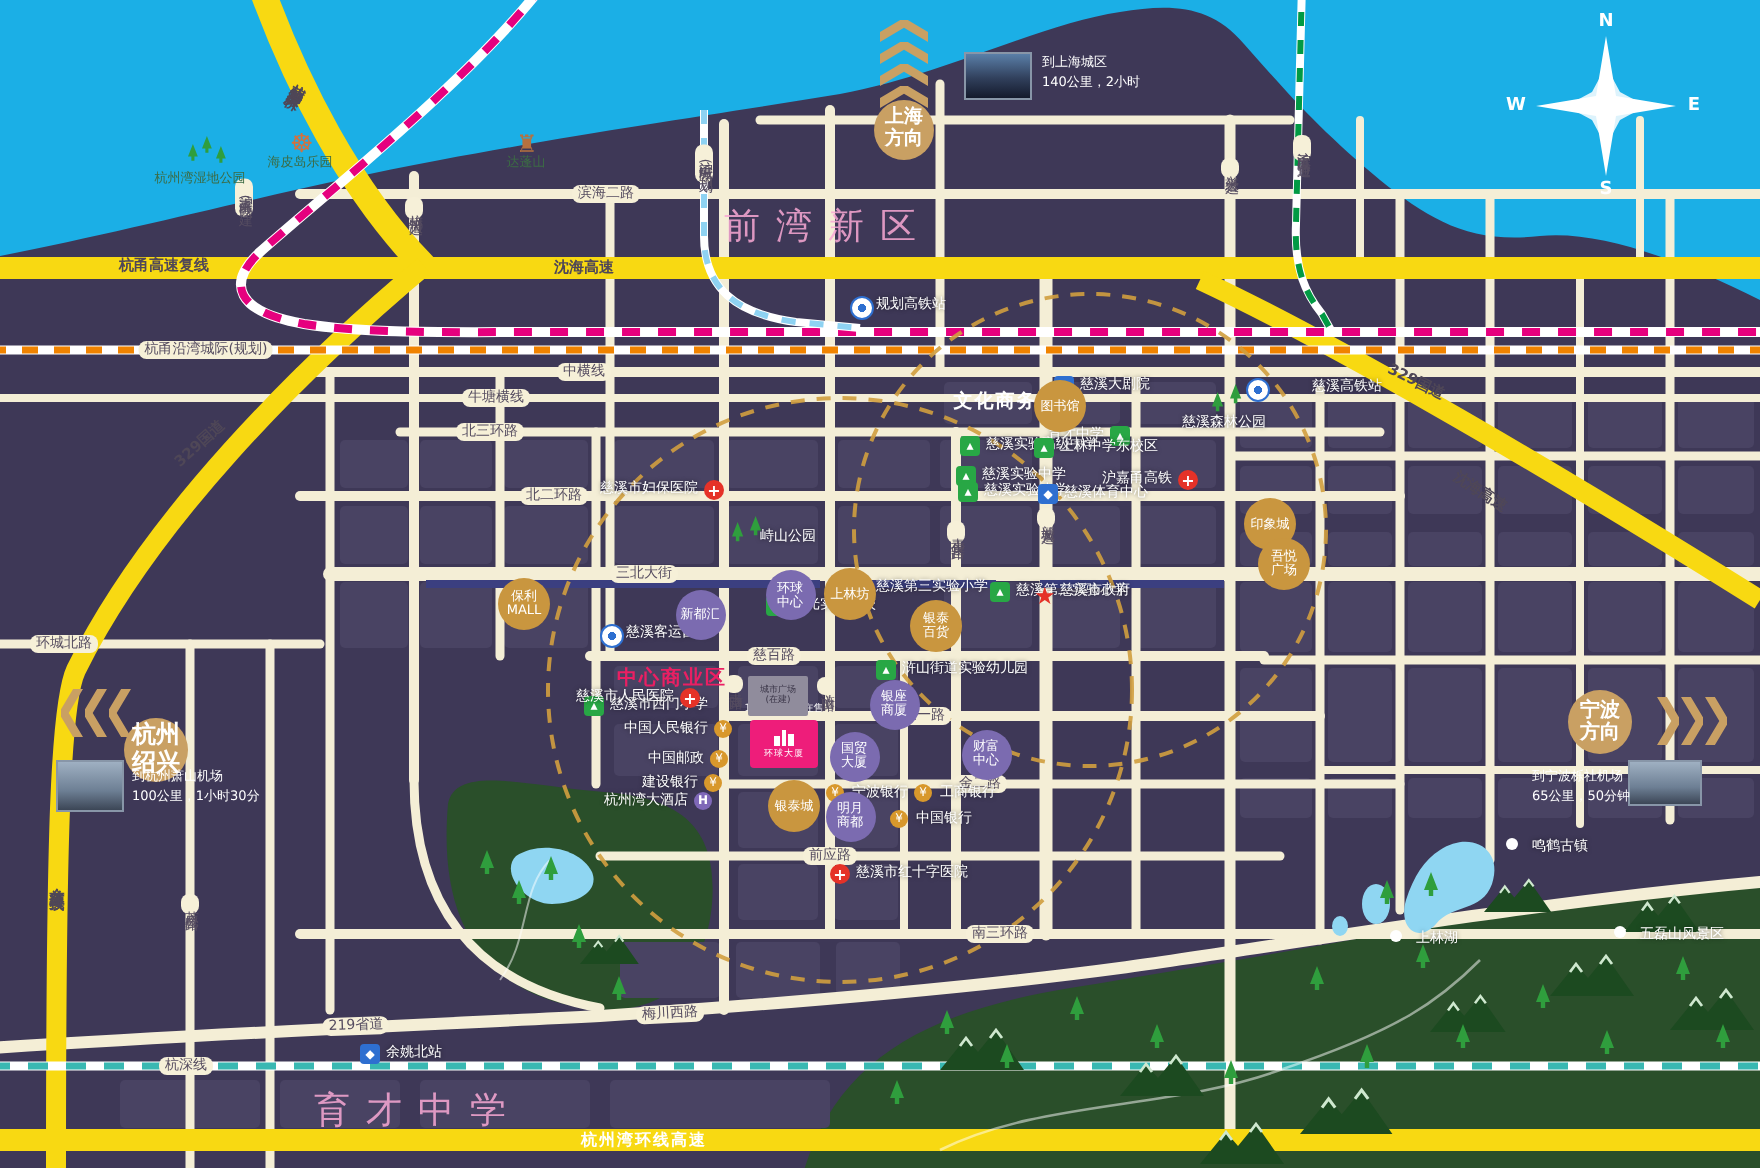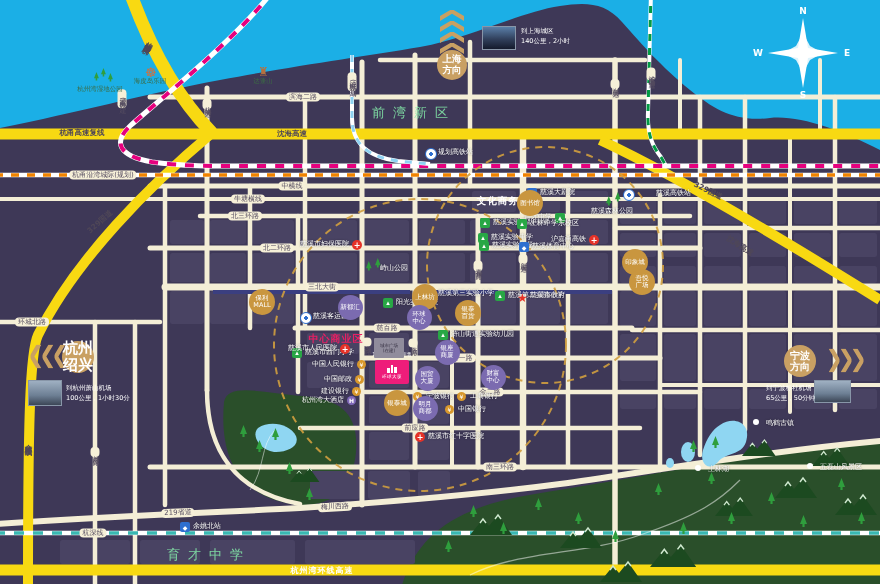--- a/index.html
+++ b/index.html
@@ -7,21 +7,21 @@
          font-family:"DejaVu Sans",sans-serif;}
   #stage svg{position:absolute;left:0;top:0;}
   #overlay{position:absolute;left:0;top:0;width:880px;height:584px;}
   .lbl{position:absolute;transform:translate(-50%,-50%);white-space:nowrap;}
   .pill{background:#f6f0d8;color:#554c60;font-size:7px;padding:1px 3px;border-radius:4px;line-height:1;}
   .vpill{background:#f6f0d8;color:#554c60;font-size:7px;padding:3px 1px;border-radius:4px;line-height:1;
          writing-mode:vertical-rl;letter-spacing:1px;}
   .yel{color:#4f4757;font-size:7.5px;font-weight:bold;}
   .yelv{color:#4f4757;font-size:7.5px;font-weight:bold;writing-mode:vertical-rl;letter-spacing:1px;}
   .yelw{color:#ffffff;font-size:8px;font-weight:bold;letter-spacing:1px;}
-  .dist{color:#86efac;font-size:13px;letter-spacing:8px;opacity:.85;}
+  .dist{color:#f9a8d4;font-size:18px;letter-spacing:8px;opacity:.85;}
   .zonew{color:#ffffff;font-size:9.5px;font-weight:bold;letter-spacing:1px;}
   .zonem{color:#ea1f63;font-size:10px;font-weight:bold;letter-spacing:1px;}
   .plbl{position:absolute;font-size:7px;color:#fff;white-space:nowrap;line-height:1.1;
         text-shadow:0 0 2px rgba(0,0,0,.55);}
   .plbl.dk{color:#3c6b44;text-shadow:none;font-size:6.5px;}
   .mk{position:absolute;display:flex;align-items:center;justify-content:center;}
   .mk-school{width:10px;height:10px;background:#28a745;border-radius:2px;color:#fff;font-size:7px;}
   .mk-hosp{width:10px;height:10px;background:#e53228;border-radius:50%;color:#fff;font-size:8px;font-weight:bold;}
   .mk-civic{width:10px;height:10px;background:#2e6fd0;border-radius:2px;color:#fff;font-size:6px;}
   .mk-transit{width:10px;height:10px;border-radius:50%;border:1.5px solid #2e6fd0;
@@ -319,21 +319,21 @@
   </div>
   <div class="photo photo-city" style="left:482px;top:26px;width:34px;height:24px"></div>
   <div class="card-txt" style="left:521px;top:27px">
     <div>到上海城区</div>
     <div>140公里，2小时</div>
   </div>
 
   <div class="chev" style="left:24px;top:351px;transform:rotate(-90deg)"></div>
   <div class="chev" style="left:36px;top:351px;transform:rotate(-90deg)"></div>
   <div class="chev" style="left:48px;top:351px;transform:rotate(-90deg)"></div>
-  <div class="dir-circle" style="left:62px;top:341px;width:32px;height:32px;font-size:15px">
+  <div class="dir-circle" style="left:62px;top:359px;width:32px;height:32px;font-size:12px">
     <span>杭州</span>
     <span>绍兴</span>
   </div>
   <div class="photo photo-air" style="left:28px;top:380px;width:34px;height:26px"></div>
   <div class="card-txt" style="left:66px;top:384px">
     <div>到杭州萧山机场</div>
     <div>100公里，1小时30分</div>
   </div>
 
   <div class="dir-circle" style="left:784px;top:345px;width:32px;height:32px;font-size:10px">
@@ -492,21 +492,21 @@
       <div class="cp cp-gold" style="left: 629px; top: 269px; width: 26px; height: 26px;">
         <div>吾悦</div>
         <div>广场</div>
       </div>
       <div class="cp cp-gold" style="left: 384px; top: 390px; width: 26px; height: 26px;">
         <div>银泰城</div>
       </div>
       <div class="cp cp-purple" style="left: 337.5px; top: 294.5px; width: 25px; height: 25px;">
         <div>新都汇</div>
       </div>
-      <div class="cp cp-purple" style="left: 382.5px; top: 305px; width: 25px; height: 25px; margin-left: 24px;">
+      <div class="cp cp-purple" style="left: 382.5px; top: 285px; width: 25px; height: 25px;">
         <div>环球</div>
         <div>中心</div>
       </div>
       <div class="cp cp-purple" style="left: 434.5px; top: 339.5px; width: 25px; height: 25px;">
         <div>银座</div>
         <div>商厦</div>
       </div>
       <div class="cp cp-purple" style="left: 414.5px; top: 365.5px; width: 25px; height: 25px;">
         <div>国贸</div>
         <div>大厦</div>

